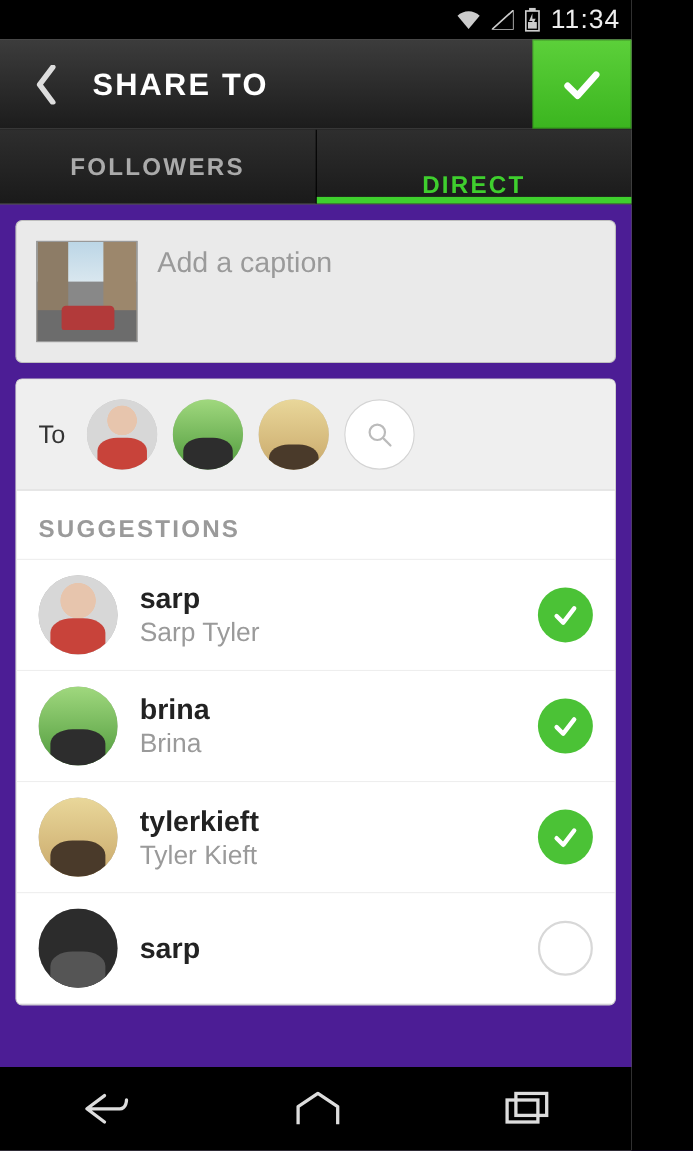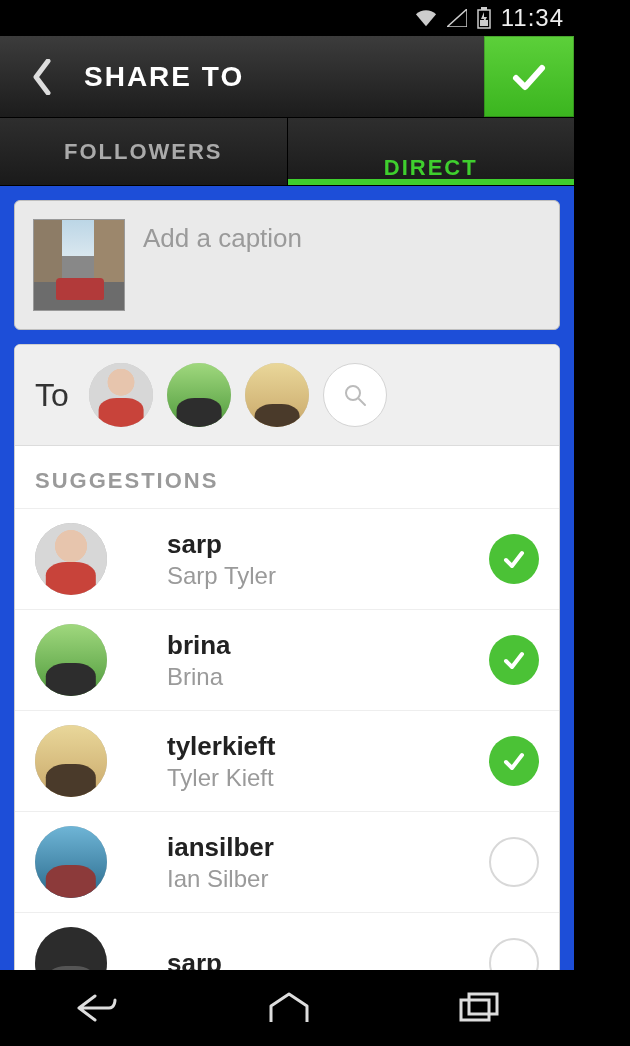--- a/index.html
+++ b/index.html
@@ -18,42 +18,42 @@
   .confirm-btn { width: 90px; background: linear-gradient(#5cd03a,#3bb51f); display:flex; align-items:center; justify-content:center; box-shadow: inset 0 0 0 1px rgba(0,0,0,.2); }
 
   
   .tabs { height: 68px; background: linear-gradient(#2e2e2e,#1a1a1a); display:flex; border-bottom:1px solid #000; }
   .tab { flex:1; display:flex; align-items:center; justify-content:center; font-size:22px; font-weight:700; letter-spacing:2px; color:#aaa; border-right:1px solid #000; position:relative; }
   .tab:last-child { border-right:none;margin-top:32px; }
   .tab.active { color:#3fcf2e; }
   .tab.active::after { content:""; position:absolute; left:0; right:0; bottom:0; height:6px; background:#3fcf2e; }
 
   
-  .content { flex:1; background:#1d4ed8; overflow:hidden; }
+  .content { flex:1; background:#4c1d95; overflow:hidden; }
 
   .caption-card { margin:14px; background:#eaeaea; border:1px solid #bfbfbf; border-radius:6px; padding:18px; display:flex; gap:18px; align-items:flex-start; }
   .thumb { width:92px; height:92px; background:#888; border:1px solid #999; position:relative; overflow:hidden; }
   .thumb .sky { position:absolute; top:0; left:0; right:0; height:36px; background:linear-gradient(#bcd6e6,#d9e7ef); }
   .thumb .bldgL { position:absolute; left:0; top:0; width:28px; height:92px; background:#8d7c66; }
   .thumb .bldgR { position:absolute; right:0; top:0; width:30px; height:92px; background:#9c876c; }
   .thumb .road { position:absolute; bottom:0; left:0; right:0; height:28px; background:#6c6c6c; }
   .thumb .car { position:absolute; bottom:10px; left:22px; width:48px; height:22px; background:#b23a3a; border-radius:4px 4px 2px 2px; }
   .caption-input { flex:1; margin-top:4px; color:#9a9a9a; font-size:26px; }
 
   .to-card { margin:0 14px 0 14px; background:#fff; border:1px solid #cfcfcf; border-radius:6px; overflow:hidden; }
   .to-row { background:#efefef; border-bottom:1px solid #dcdcdc; padding:18px 20px; display:flex; align-items:center; gap:14px; }
-  .to-label { font-size:32px; color:#333; margin-right:6px; }
+  .to-label { font-size:23px; color:#333; margin-right:6px; }
   .chip { width:64px; height:64px; border-radius:50%; background:#ddd; box-shadow: inset 0 0 0 1px rgba(0,0,0,.1); display:flex; align-items:center; justify-content:center; overflow:hidden; }
   .search-chip { width:64px; height:64px; border-radius:50%; background:#fff; border:1px solid #d4d4d4; display:flex; align-items:center; justify-content:center; }
 
   .section-hdr { padding:22px 20px 14px 20px; color:#9a9a9a; font-size:22px; font-weight:700; letter-spacing:2px; border-bottom:1px solid #eee; }
 
   .suggestion { display:flex; align-items:center; gap:20px; padding:14px 20px; border-bottom:1px solid #eee; }
   .avatar { width:72px; height:72px; border-radius:50%; background:#ccc; box-shadow: inset 0 0 0 1px rgba(0,0,0,.1); overflow:hidden; display:flex; align-items:center; justify-content:center; }
-  .names { flex:1; display:flex; flex-direction:column;margin-left:40px; }
+  .names { flex:1; display:flex; flex-direction:column; }
   .uname { font-size:26px; font-weight:700; color:#222; }
   .dname { font-size:24px; color:#9a9a9a; margin-top:2px; }
   .sel { width:50px; height:50px; border-radius:50%; display:flex; align-items:center; justify-content:center; }
   .sel.on { background:#4bc236; }
   .sel.off { border:2px solid #d8d8d8; }
 
   
   .navbar { height: 76px; background:#000; display:flex; align-items:center; justify-content:space-around; }
   .navbtn svg { display:block; }
 
@@ -192,32 +192,20 @@
               <div class="dname">Tyler Kieft</div>
             </div>
             <div class="sel on">
               <svg width="28" height="28" viewBox="0 0 28 28">
                 <path d="M6 15 L12 21 L22 8" fill="none" stroke="#fff" stroke-width="4" stroke-linecap="round" stroke-linejoin="round"></path>
               </svg>
             </div>
           </div>
           <div class="suggestion">
             <div class="avatar">
-              <div class="av-person" style="background:linear-gradient(#6fb5d6,#2a6a8c)">
-                <div class="av-body" style="background:#8c3a3a"></div>
-              </div>
-            </div>
-            <div class="names">
-              <div class="uname">iansilber</div>
-              <div class="dname">Ian Silber</div>
-            </div>
-            <div class="sel off"></div>
-          </div>
-          <div class="suggestion">
-            <div class="avatar">
               <div class="av-person" style="background:#2c2c2c">
                 <div class="av-body" style="background:#555"></div>
               </div>
             </div>
             <div class="names">
               <div class="uname">sarp</div>
             </div>
             <div class="sel off"></div>
           </div>
         </div>

